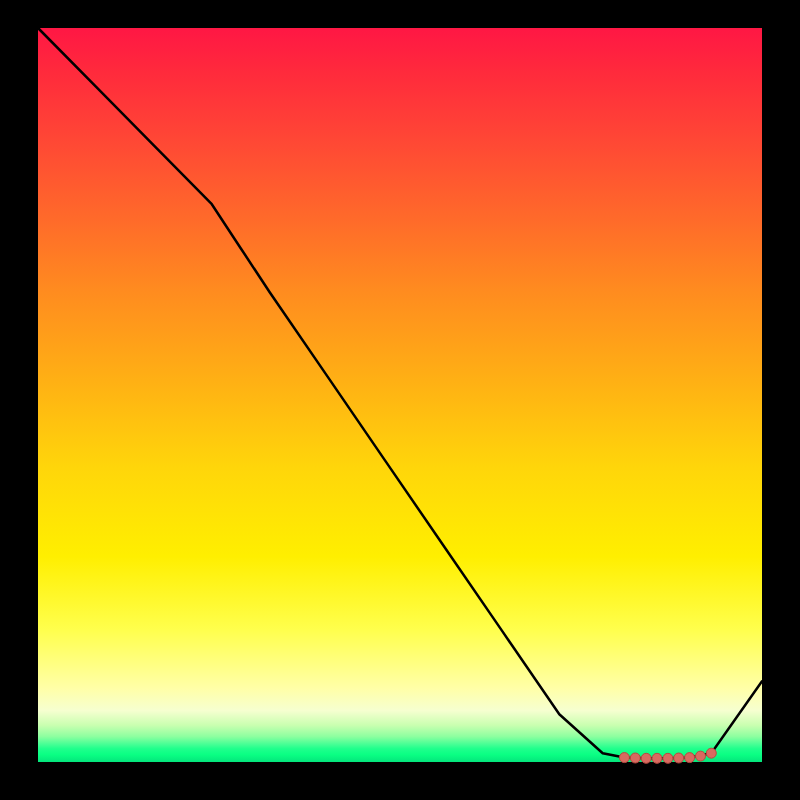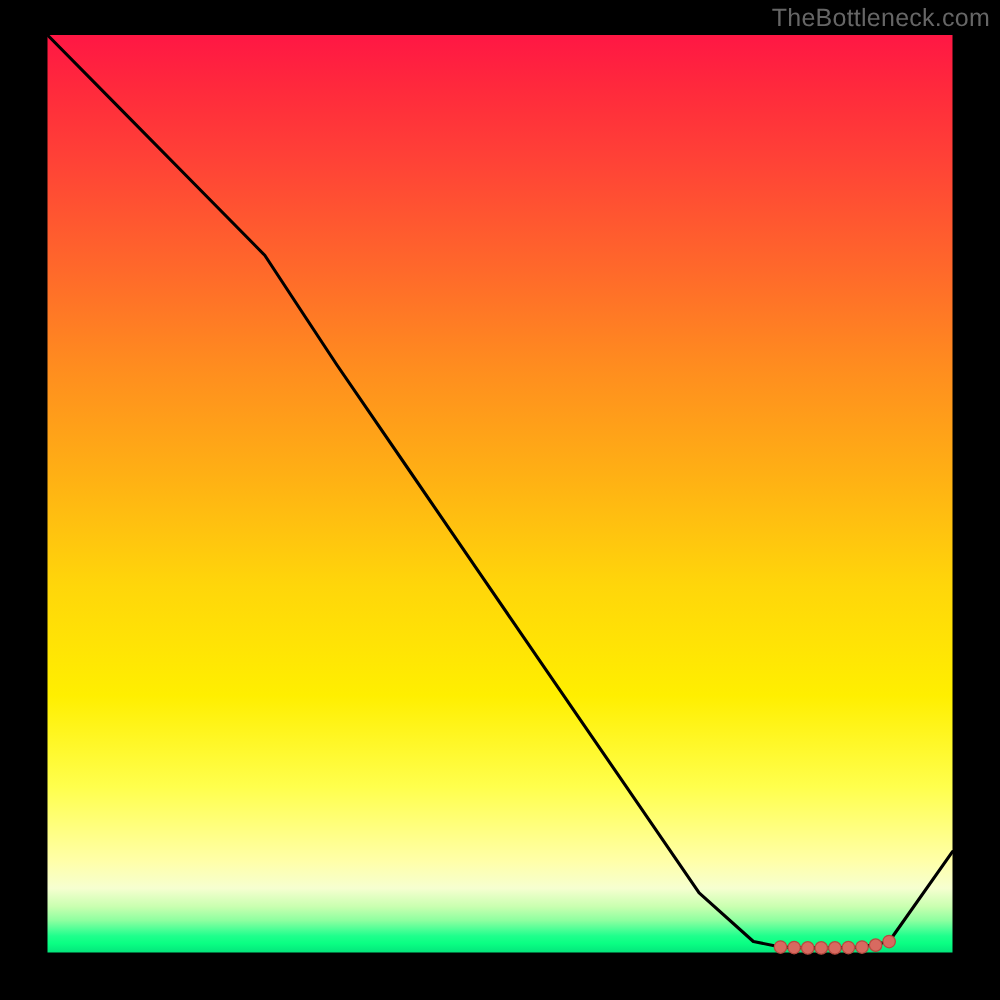--- a/index.html
+++ b/index.html
@@ -78,21 +78,20 @@
   .pts circle {
     fill: #d86a60;
     stroke: #b84a40;
     stroke-width: 1;
   }
 </style>
 </head>
 <body>
 
 <div class="wrap">
-  <div class="watermark">TheBottleneck.com</div>
 
   <div class="plot">
     <div class="gradient"></div>
     <svg class="curve" viewBox="0 0 724 734" preserveAspectRatio="none">
       <path class="line" id="curve-path" d="M0.0 0.0 L57.9 58.7 L115.8 117.4 L173.8 176.2 L202.7 220.2 L231.7 264.2 L289.6 348.6 L347.5 433.1 L405.4 517.5 L463.4 601.9 L521.3 686.3 L564.7 725.2 L586.4 729.6 L608.2 730.3 L629.9 730.3 L651.6 729.6 L673.3 725.2 L724.0 653.3"></path>
       <g class="pts" id="marker-group">
           <circle cx="586.4" cy="729.6" r="5"></circle>
           <circle cx="597.3" cy="730.0" r="5"></circle>
           <circle cx="608.2" cy="730.3" r="5"></circle>
           <circle cx="619.0" cy="730.3" r="5"></circle>

